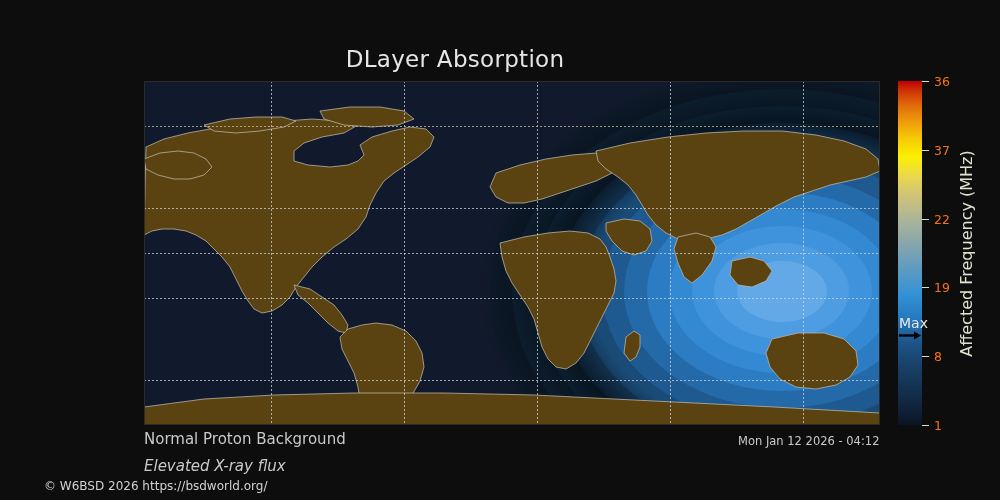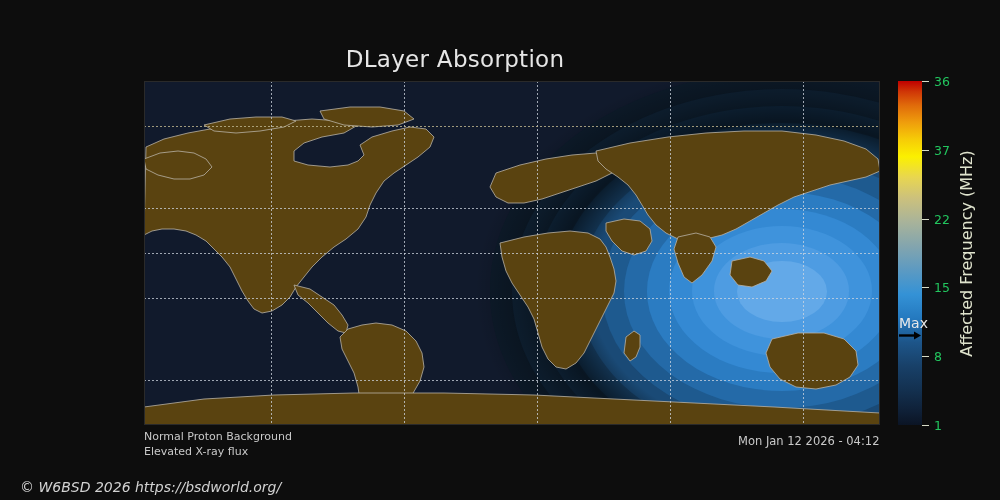--- a/index.html
+++ b/index.html
@@ -46,41 +46,41 @@
         background-image:linear-gradient(to right,#cfd6e0 50%,transparent 50%);
         background-size:4px 1px;opacity:.75;}
   .gl-h.tropic{background-image:linear-gradient(to right,#b9b08a 50%,transparent 50%);opacity:.85;}
 
   #map-border{position:absolute;inset:0;border:1px solid #2a2a2a;pointer-events:none;}
 
   
   #colorbar-wrap{position:absolute;left:878px;top:81px;width:24px;height:344px;}
   #colorbar-gradient{position:absolute;inset:0;}
   .cb-tick{position:absolute;left:24px;width:7px;height:1px;background:#d8dcc8;}
-  .cb-tick-label{position:absolute;left:36px;color:#22c55e;font-size:12.5px;
+  .cb-tick-label{position:absolute;left:36px;color:#f97316;font-size:12.5px;
                  transform:translateY(-50%);white-space:nowrap;}
   #cb-axis-label{
     position:absolute;left:934px;top:81px;height:344px;width:24px;
     display:flex;align-items:center;justify-content:center;
     color:#dfe3cd;font-size:16px;white-space:nowrap;
   }
   #cb-axis-label span{transform:rotate(-90deg);display:block;}
   #max-marker{position:absolute;left:0;width:24px;}
   #max-marker .max-text{
     position:absolute;left:1px;top:-13px;color:#e8e8e8;font-size:14px;line-height:10px;
   }
   #max-marker .max-arrow{position:absolute;left:0;top:0;width:24px;height:9px;}
 
   
-  .note{position:absolute;color:#c9c9c9;font-size:11px;white-space:nowrap;}
+  .note{position:absolute;color:#c9c9c9;font-size:15px;white-space:nowrap;}
   #note-proton{left:124px;top:430px;}
-  #note-xray{left:124px;top:445px;}
+  #note-xray{left:124px;top:457px;font-style:italic;}
   #timestamp{left:718px;top:434px;color:#c9c9c9;font-size:11.5px;position:absolute;white-space:nowrap;}
-  #copyright{position:absolute;left:0;top:479px;color:#d2d2d2;font-size:14px;
-             font-style:italic;white-space:nowrap;}
+  #copyright{position:absolute;left:24px;top:479px;color:#d2d2d2;font-size:12px;
+             white-space:nowrap;}
 </style>
 </head>
 <body>
 
 <div id="root">
 
   <div id="chart-title">DLayer Absorption</div>
 
   <div id="map-panel">
     <div id="map-ocean"></div>
@@ -174,21 +174,21 @@
   </div>
 
   <div id="colorbar-wrap">
     <div id="colorbar-gradient" style="background: linear-gradient(rgb(192, 0, 0) 0%, rgb(207, 53, 6) 3%, rgb(224, 106, 10) 7%, rgb(239, 157, 12) 12%, rgb(246, 204, 7) 17%, rgb(251, 240, 0) 22%, rgb(232, 214, 80) 28%, rgb(204, 193, 124) 34%, rgb(168, 179, 154) 41%, rgb(131, 165, 174) 48%, rgb(92, 154, 194) 55%, rgb(52, 146, 214) 62%, rgb(36, 121, 191) 69%, rgb(29, 85, 137) 76%, rgb(24, 64, 104) 83%, rgb(19, 48, 79) 90%, rgb(15, 32, 55) 96%, rgb(11, 20, 36) 100%);"></div>
     <div id="colorbar-ticks">
         <div class="cb-tick" style="top: 344px;"></div>
         <div class="cb-tick-label" style="top: 344px;">1</div>
         <div class="cb-tick" style="top: 275.2px;"></div>
         <div class="cb-tick-label" style="top: 275.2px;">8</div>
         <div class="cb-tick" style="top: 206.4px;"></div>
-        <div class="cb-tick-label" style="top: 206.4px;">15</div>
+        <div class="cb-tick-label" style="top: 206.4px;">19</div>
         <div class="cb-tick" style="top: 137.6px;"></div>
         <div class="cb-tick-label" style="top: 137.6px; text-align: right;">22</div>
         <div class="cb-tick" style="top: 68.8px;"></div>
         <div class="cb-tick-label" style="top: 68.8px;">37</div>
         <div class="cb-tick" style="top: 0px;"></div>
         <div class="cb-tick-label" style="top: 0px;">36</div>
       </div>
     <div id="max-marker" style="top: 249.646px;">
       <div class="max-text">Max</div>
       <svg class="max-arrow" viewBox="0 0 24 9">

